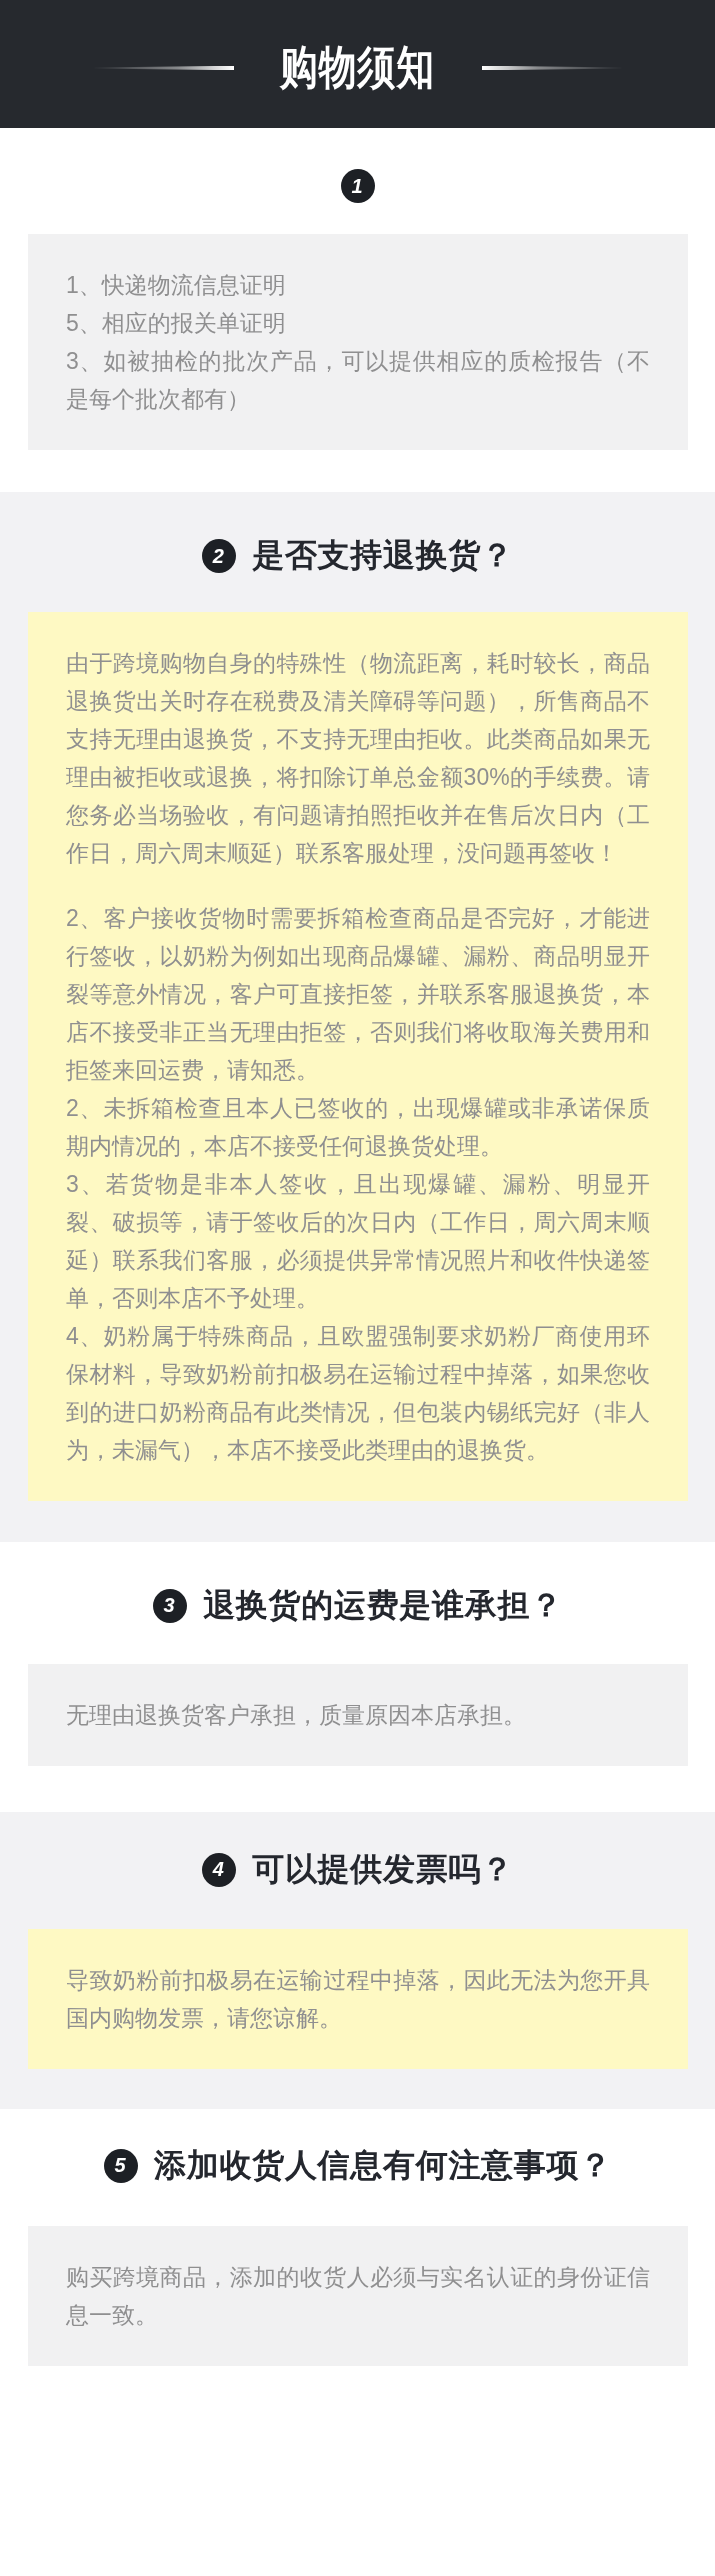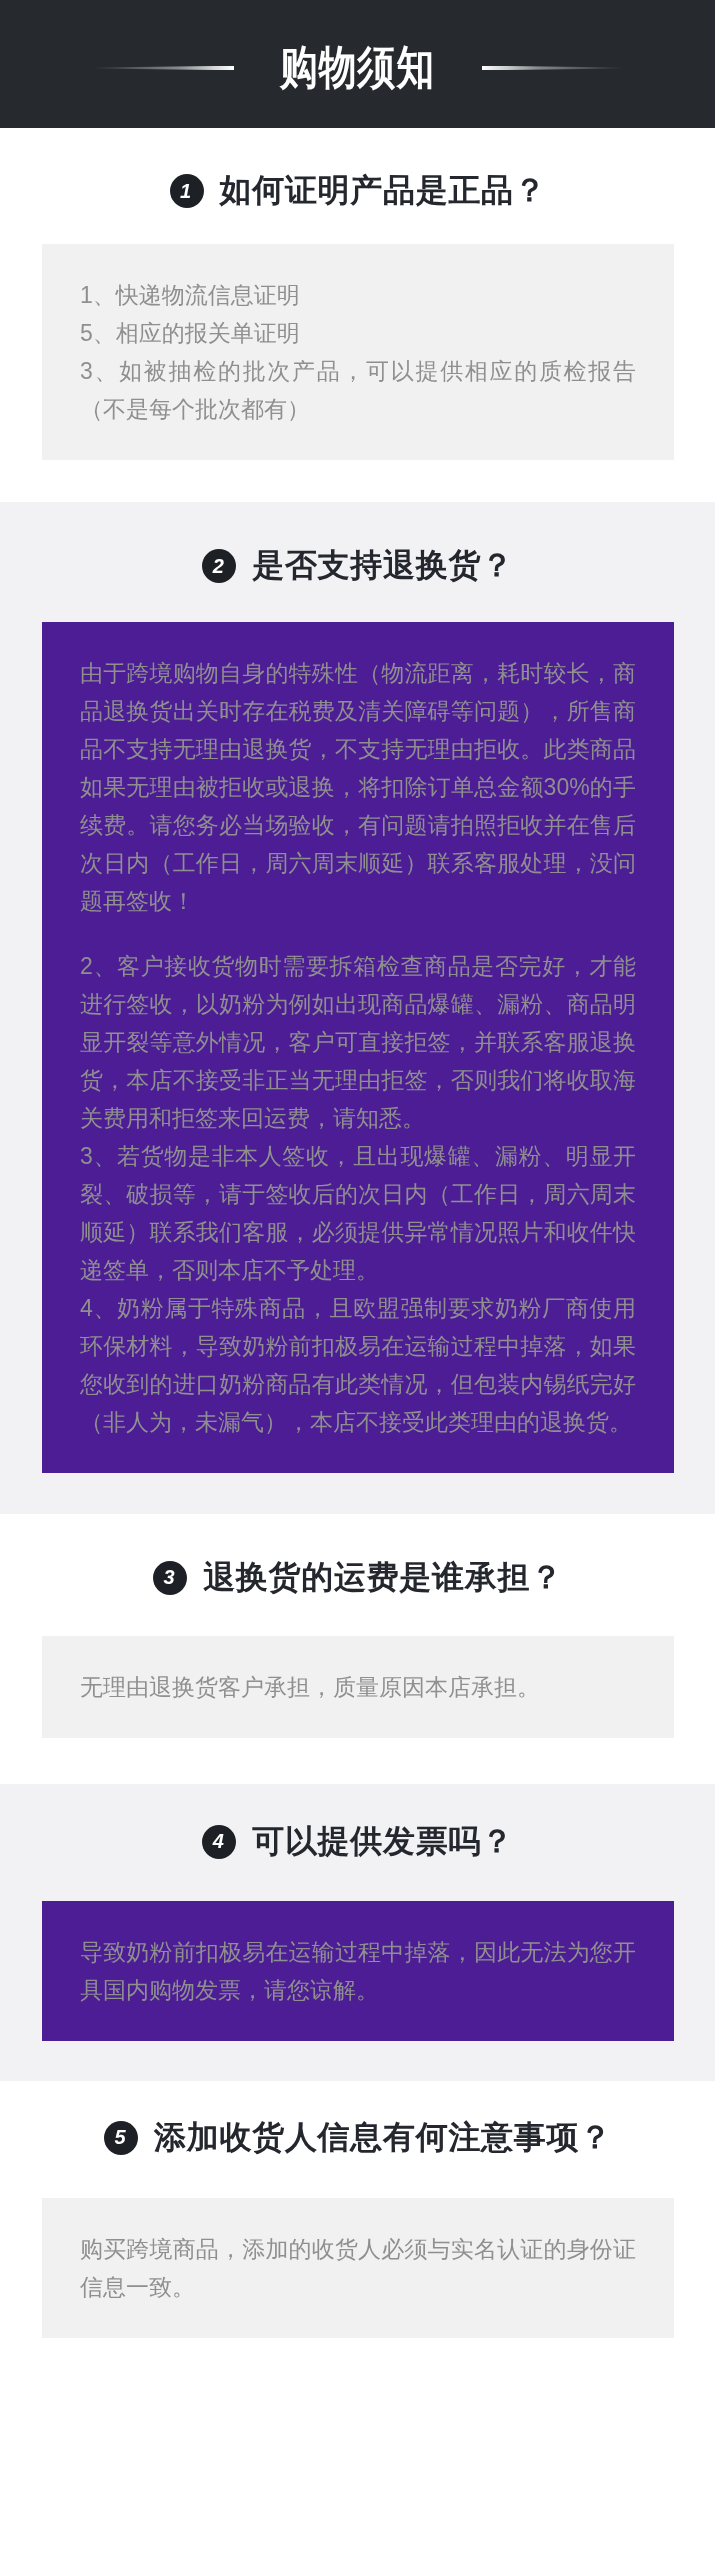--- a/index.html
+++ b/index.html
@@ -67,34 +67,34 @@
   .heading-text {
     font-size:32px;
     font-weight:bold;
     color:#24272e;
     letter-spacing:0.7px;
     white-space:nowrap;
   }
 
   
   .notice-box {
-    margin:0 42px;
+    margin:0 28px;
     background:#f1f1f2;
     padding:32px 38px;
     font-size:23px;
     line-height:38px;
     color:#8f8f90;
     text-align:justify;
   }
   .notice-box p { margin:0; }
   .notice-box p.gap { margin-top:26.5px; }
 
   
   .band { background:#f2f2f4; }
-  .band .notice-box { background:#4c1d95; }
+  .band .notice-box { background:#fef9c3; }
 
   
   .s1 .section-heading { margin-top:41px; }
   .s1 .notice-box     { margin-top:31px; }
 
   .s2 { margin-top:42px; padding-bottom:41px; }
   .s2 .section-heading { padding-top:42px; }
   .s2 .notice-box     { margin-top:34px; }
 
   .s3 .section-heading { margin-top:42px; }
@@ -114,37 +114,37 @@
 
   <div class="header">
     <div class="divider left"></div>
     <div class="page-title">购物须知</div>
     <div class="divider right"></div>
   </div>
 
   <section class="s1">
     <div class="section-heading">
       <span class="badge">1</span>
-      <span class="heading-text">如何证明产品是正品？</span>
     </div>
     <div class="notice-box">
       <p>1、快递物流信息证明</p>
       <p>5、相应的报关单证明</p>
       <p>3、如被抽检的批次产品，可以提供相应的质检报告（不是每个批次都有）</p>
     </div>
   </section>
 
   <section class="s2 band">
     <div class="section-heading">
       <span class="badge">2</span>
       <span class="heading-text">是否支持退换货？</span>
     </div>
     <div class="notice-box">
       <p>由于跨境购物自身的特殊性（物流距离，耗时较长，商品退换货出关时存在税费及清关障碍等问题），所售商品不支持无理由退换货，不支持无理由拒收。此类商品如果无理由被拒收或退换，将扣除订单总金额30%的手续费。请您务必当场验收，有问题请拍照拒收并在售后次日内（工作日，周六周末顺延）联系客服处理，没问题再签收！</p>
       <p class="gap">2、客户接收货物时需要拆箱检查商品是否完好，才能进行签收，以奶粉为例如出现商品爆罐、漏粉、商品明显开裂等意外情况，客户可直接拒签，并联系客服退换货，本店不接受非正当无理由拒签，否则我们将收取海关费用和拒签来回运费，请知悉。</p>
+      <p>2、未拆箱检查且本人已签收的，出现爆罐或非承诺保质期内情况的，本店不接受任何退换货处理。</p>
       <p>3、若货物是非本人签收，且出现爆罐、漏粉、明显开裂、破损等，请于签收后的次日内（工作日，周六周末顺延）联系我们客服，必须提供异常情况照片和收件快递签单，否则本店不予处理。</p>
       <p>4、奶粉属于特殊商品，且欧盟强制要求奶粉厂商使用环保材料，导致奶粉前扣极易在运输过程中掉落，如果您收到的进口奶粉商品有此类情况，但包装内锡纸完好（非人为，未漏气），本店不接受此类理由的退换货。</p>
     </div>
   </section>
 
   <section class="s3">
     <div class="section-heading">
       <span class="badge">3</span>
       <span class="heading-text">退换货的运费是谁承担？</span>
     </div>

